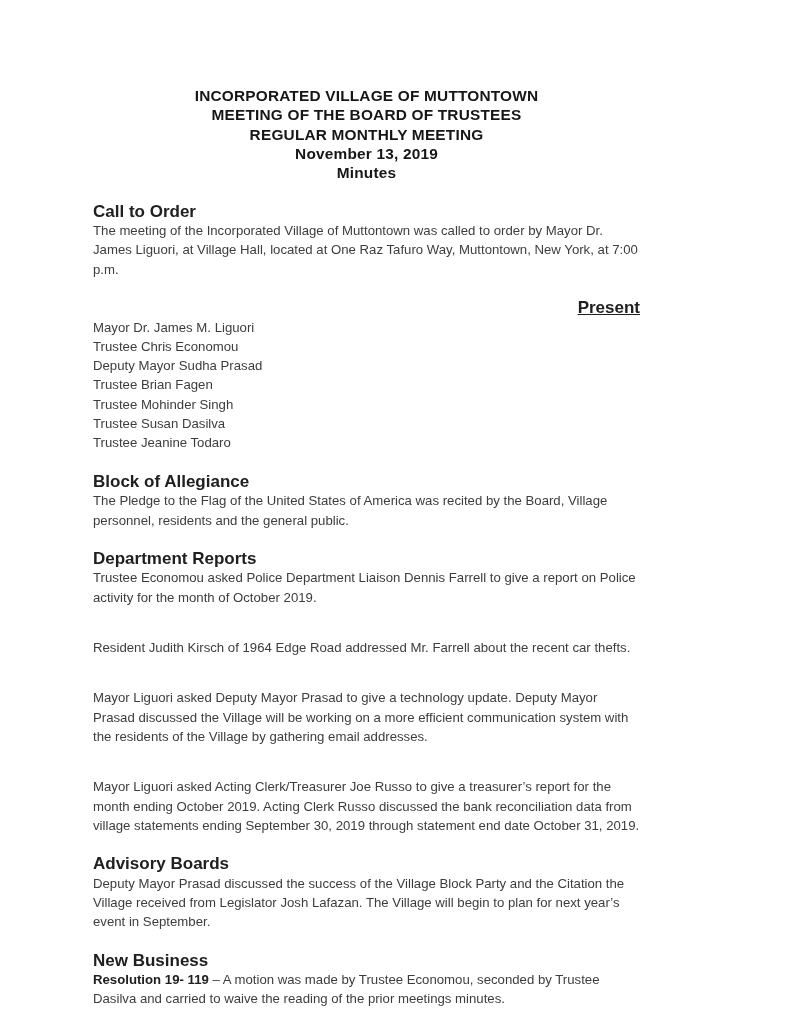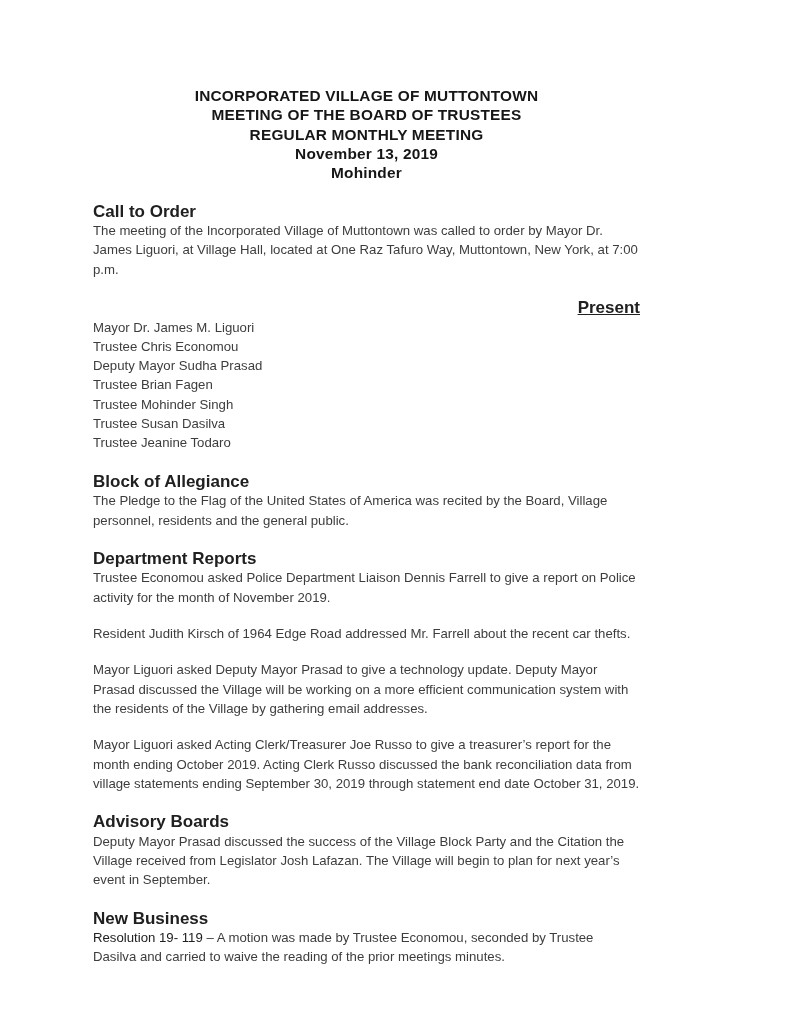--- a/index.html
+++ b/index.html
@@ -39,41 +39,41 @@
     color: #202020;
   }
   .underlined {
     text-decoration: underline;
     text-align: right;
   }
   p.body-para {
     margin: 0;
   }
   p.body-para + p.body-para {
-    margin-top: 17px;
+    margin-top: 31px;
   }
   .attendee-list div {
     line-height: 19.3px;
   }
   .res-label {
-    font-weight: 400;
+    font-weight: 700;
     color: #202020;
   }
 </style>
 </head>
 <body>
 
 <div class="page">
 
   <header class="doc-title">
     <div>INCORPORATED VILLAGE OF MUTTONTOWN</div>
     <div>MEETING OF THE BOARD OF TRUSTEES</div>
     <div>REGULAR MONTHLY MEETING</div>
     <div>November 13, 2019</div>
-    <div>Mohinder</div>
+    <div>Minutes</div>
   </header>
 
   <section class="doc-section">
     <h2 class="sec-heading">Call to Order</h2>
     <p class="body-para">The meeting of the Incorporated Village of Muttontown was called to order by Mayor Dr. James Liguori, at Village Hall, located at One Raz Tafuro Way, Muttontown, New York, at 7:00 p.m.</p>
   </section>
 
   <section class="doc-section">
     <h2 class="sec-heading underlined">Present</h2>
     <div class="attendee-list">
@@ -87,21 +87,21 @@
     </div>
   </section>
 
   <section class="doc-section">
     <h2 class="sec-heading">Block of Allegiance</h2>
     <p class="body-para">The Pledge to the Flag of the United States of America was recited by the Board, Village personnel, residents and the general public.</p>
   </section>
 
   <section class="doc-section">
     <h2 class="sec-heading">Department Reports</h2>
-    <p class="body-para">Trustee Economou asked Police Department Liaison Dennis Farrell to give a report on Police activity for the month of November 2019.</p>
+    <p class="body-para">Trustee Economou asked Police Department Liaison Dennis Farrell to give a report on Police activity for the month of October 2019.</p>
     <p class="body-para">Resident Judith Kirsch of 1964 Edge Road addressed Mr. Farrell about the recent car thefts.</p>
     <p class="body-para">Mayor Liguori asked Deputy Mayor Prasad to give a technology update. Deputy Mayor Prasad discussed the Village will be working on a more efficient communication system with the residents of the Village by gathering email addresses.</p>
     <p class="body-para">Mayor Liguori asked Acting Clerk/Treasurer Joe Russo to give a treasurer’s report for the month ending October 2019. Acting Clerk Russo discussed the bank reconciliation data from village statements ending September 30, 2019 through statement end date October 31, 2019.</p>
   </section>
 
   <section class="doc-section">
     <h2 class="sec-heading">Advisory Boards</h2>
     <p class="body-para">Deputy Mayor Prasad discussed the success of the Village Block Party and the Citation the Village received from Legislator Josh Lafazan. The Village will begin to plan for next year’s event in September.</p>
   </section>
 

